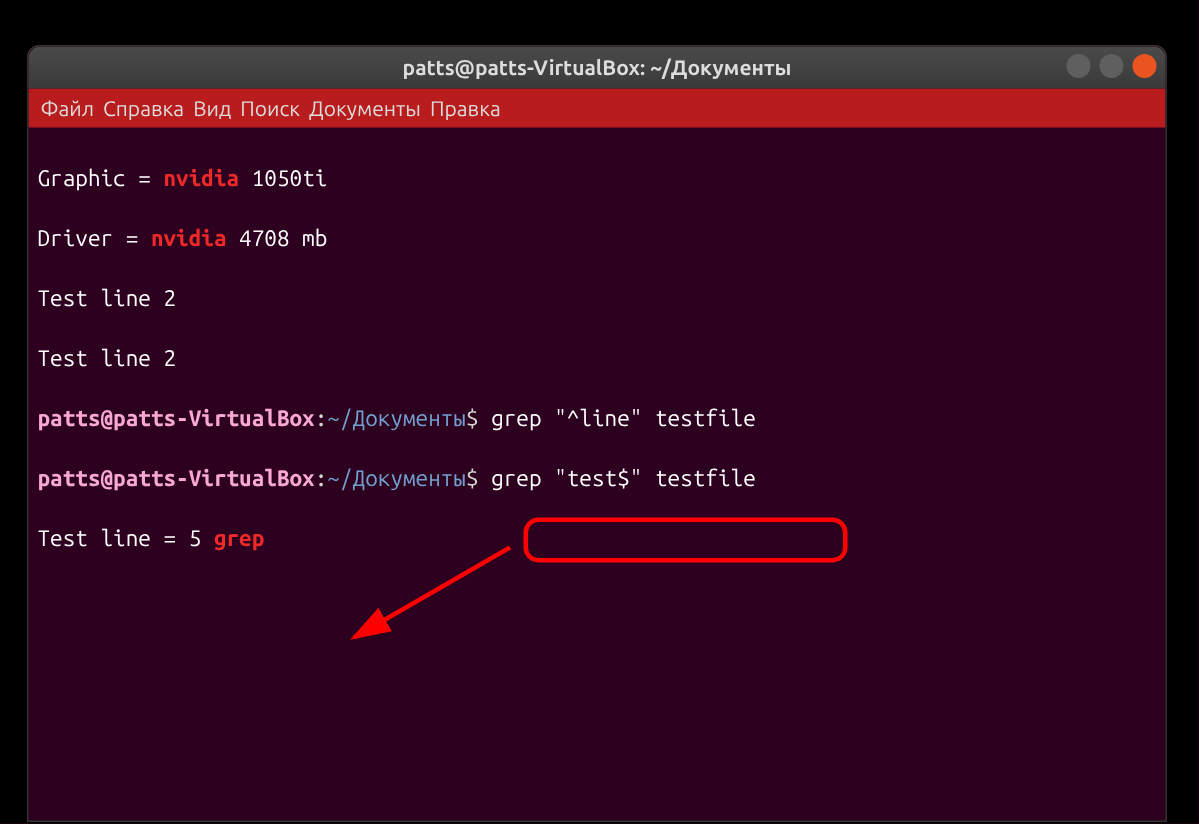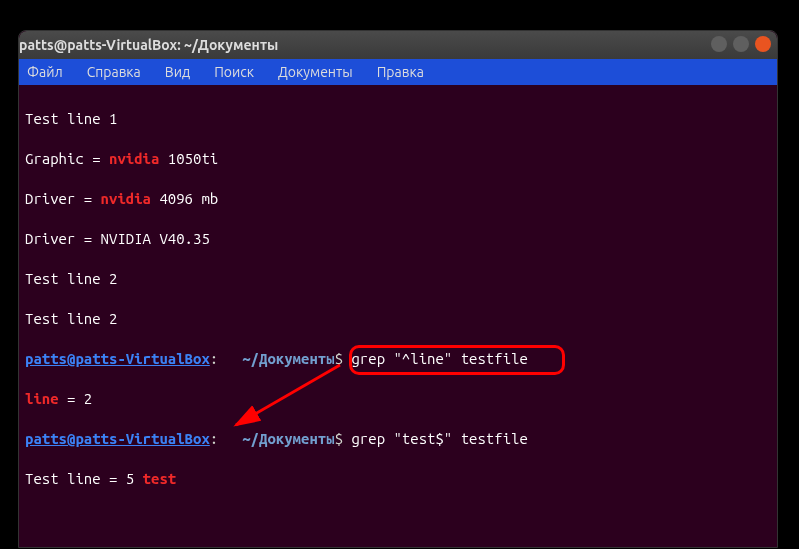--- a/index.html
+++ b/index.html
@@ -21,20 +21,21 @@
     background: #2c001e;
     border-radius: 8px 8px 0 0;
     border: 1px solid #333;
     overflow: hidden;
   }
   .titlebar {
     height: 28px;
     background: linear-gradient(#4a4a4a, #3a3a3a);
     display: flex;
     align-items: center;
+    justify-content: center;
     position: relative;
     border-radius: 8px 8px 0 0;
   }
   .title {
     color: #ddd;
     font-family: Ubuntu, sans-serif;
     font-size: 14px;
     font-weight: bold;
   }
   .winbtns {
@@ -51,38 +52,38 @@
     display: flex;
     align-items: center;
     justify-content: center;
     font-size: 10px;
   }
   .winbtn.min { background: #5f5f5f; }
   .winbtn.max { background: #5f5f5f; }
   .winbtn.close { background: #e95420; }
   .menubar {
     height: 26px;
-    background: #1d4ed8;
+    background: #b91c1c;
     display: flex;
     align-items: center;
     padding: 0 8px;
-    gap: 24px;
+    gap: 6px;
     font-family: Ubuntu, sans-serif;
     font-size: 14px;
     color: #ddd;
   }
   .menubar span { cursor: default; }
   .term {
     padding: 4px 6px;
     line-height: 20px;
     white-space: pre;
     color: #fff;
   }
-  .green { color: #3b82f6; font-weight: bold; text-decoration: underline; }
-  .blue  { color: #729fcf; font-weight: bold; margin-left: 24px; }
+  .green { color: #f9a8d4; font-weight: bold; }
+  .blue  { color: #729fcf; font-weight: normal; }
   .red   { color: #ef2929; font-weight: bold; }
   .white { color: #d3d7cf; }
   .annot-box {
     position: absolute;
     border: 3px solid #ff0000;
     border-radius: 10px;
     pointer-events: none;
   }
   .annot-arrow {
     position: absolute;
@@ -103,30 +104,27 @@
   </div>
   <div class="menubar">
     <span>Файл</span>
     <span>Справка</span>
     <span>Вид</span>
     <span>Поиск</span>
     <span>Документы</span>
     <span>Правка</span>
   </div>
   <div class="term">
-<div><span>Test line 1</span></div>
 <div><span>Graphic = </span><span class="red">nvidia</span><span> 1050ti</span></div>
-<div><span>Driver = </span><span class="red">nvidia</span><span> 4096 mb</span></div>
-<div><span>Driver = NVIDIA V40.35</span></div>
+<div><span>Driver = </span><span class="red">nvidia</span><span> 4708 mb</span></div>
 <div><span>Test line 2</span></div>
 <div><span>Test line 2</span></div>
 <div><span class="green">patts@patts-VirtualBox</span><span class="white">:</span><span class="blue">~/Документы</span><span class="white">$</span><span> grep "^line" testfile</span></div>
-<div><span class="red">line</span><span> = 2</span></div>
 <div><span class="green">patts@patts-VirtualBox</span><span class="white">:</span><span class="blue">~/Документы</span><span class="white">$</span><span> grep "test$" testfile</span></div>
-<div><span>Test line = 5 </span><span class="red">test</span></div>
+<div><span>Test line = 5 </span><span class="red">grep</span></div>
 
 
 
 
 
 
 
 
 
 

